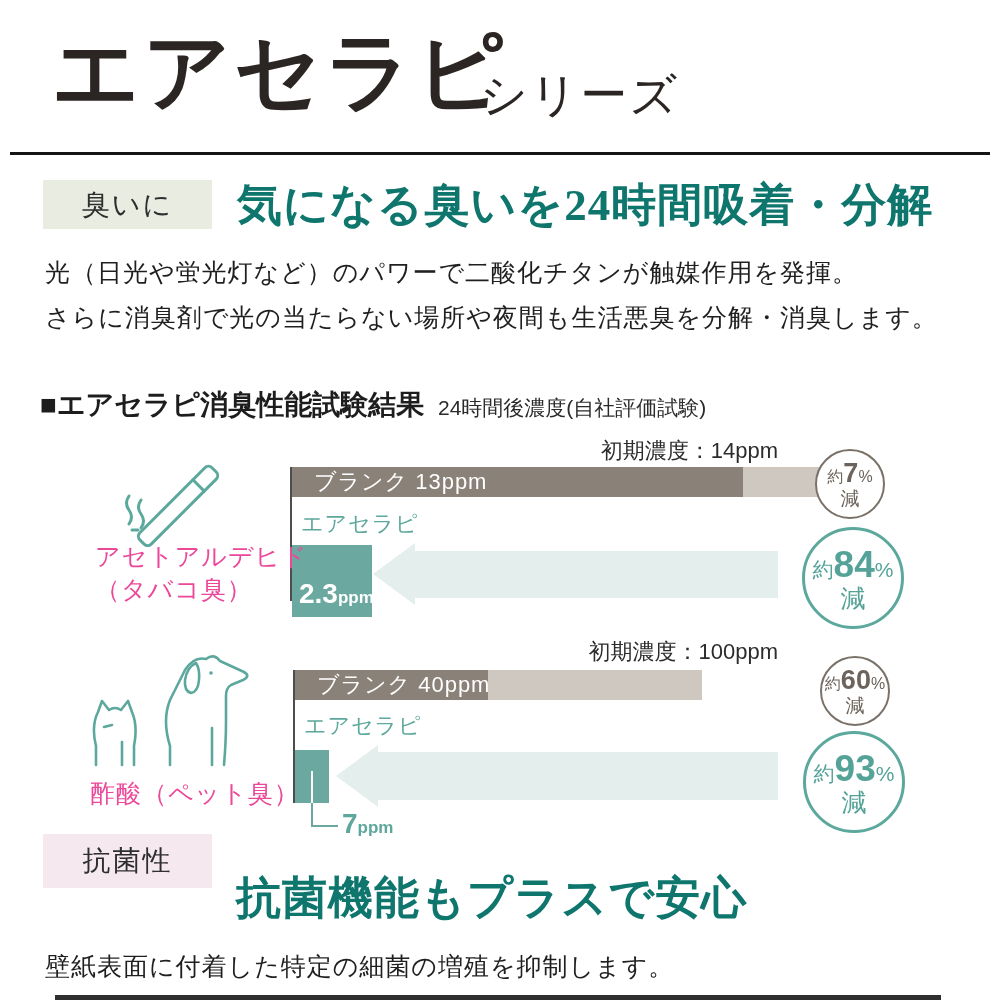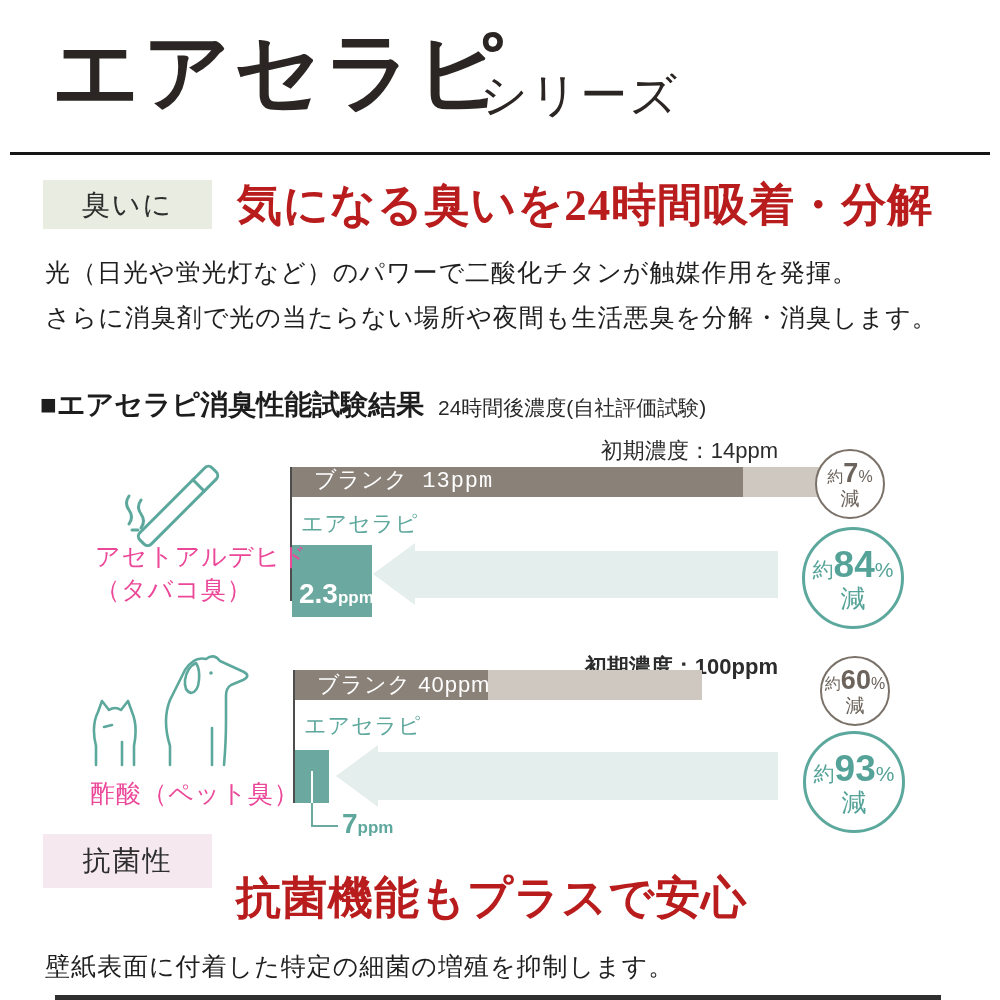--- a/index.html
+++ b/index.html
@@ -12,21 +12,21 @@
 
   
   .page-title{left:52px;top:24px;font-size:86px;font-weight:700;color:#2b2623;letter-spacing:3px;line-height:1.1;}
   .title-suffix{left:480px;top:64px;font-size:47px;font-weight:500;color:#2b2623;letter-spacing:2px;}
   .title-rule{left:10px;top:152px;width:980px;height:3px;background:#151515;}
 
   
   .badge{width:169px;display:flex;align-items:center;justify-content:center;font-size:28px;color:#2e2e2e;letter-spacing:2px;}
   .badge.odor{left:43px;top:180px;height:49px;background:#e9ede1;}
   .badge.anti{left:43px;top:834px;height:54px;background:#f5e9ef;}
-  .feature-headline{font-size:45px;color:#b91c1c;font-weight:600;letter-spacing:1px;white-space:nowrap;}
+  .feature-headline{font-size:45px;color:#0f766e;font-weight:600;letter-spacing:1px;white-space:nowrap;}
   .headline-odor{left:237px;top:175px;}
   .headline-anti{left:236px;top:868px;}
   .body-text{font-size:25px;color:#1f1f1f;letter-spacing:1px;white-space:nowrap;}
   .body1{left:45px;top:256px;}
   .body2{left:45px;top:301px;}
   .body-anti{left:45px;top:950px;}
 
   
   .results-heading{left:40px;top:386px;font-size:28px;font-weight:700;color:#1d1d1d;white-space:nowrap;}
   .results-subheading{left:438px;top:394px;font-size:21px;color:#2a2a2a;white-space:nowrap;}
@@ -87,21 +87,21 @@
   <div class="abs body-text body1 serif">光（日光や蛍光灯など）のパワーで二酸化チタンが触媒作用を発揮。</div>
   <div class="abs body-text body2 serif">さらに消臭剤で光の当たらない場所や夜間も生活悪臭を分解・消臭します。</div>
 
   <div class="abs results-heading">■エアセラピ消臭性能試験結果</div>
   <div class="abs results-subheading">24時間後濃度(自社評価試験)</div>
 
   <div class="abs chart chart1">
     <div class="abs initial-label" style="top:6px;">初期濃度：14ppm</div>
     <div class="abs axis-line" style="left:290px;top:37px;height:134px;"></div>
 
-    <div class="abs blank-bar" style="left:292px;top:37px;width:580px;font-family:Liberation Mono, monospace;">
+    <div class="abs blank-bar" style="left:292px;top:37px;width:580px;">
       <div class="bar-dark" style="width: 451px;"></div>
       <div class="bar-label">ブランク 13ppm</div>
     </div>
 
     <div class="abs series-label" style="left:301px;top:79px;">エアセラピ</div>
 
     <svg class="abs" style="left:373px;top:111px;" width="405" height="66">
       <polygon points="0,33 42,2 42,10 405,10 405,57 42,57 42,64" fill="#e4eeec"></polygon>
     </svg>
 
@@ -136,21 +136,21 @@
       <div class="l1">
           <span class="pre">約</span>
           <span class="val">84</span>
           <span class="pct">%</span>
         </div>
       <div class="l2">減</div>
     </div>
   </div>
 
   <div class="abs chart chart2">
-    <div class="abs initial-label" style="top:22px;font-weight:bold;">初期濃度：100ppm</div>
+    <div class="abs initial-label" style="top:7px;">初期濃度：100ppm</div>
     <div class="abs axis-line" style="left:293px;top:40px;height:133px;"></div>
 
     <div class="abs blank-bar" style="left:295px;top:40px;width:407px;">
       <div class="bar-dark" style="width: 193px;"></div>
       <div class="bar-label">ブランク 40ppm</div>
     </div>
 
     <div class="abs series-label" style="left:304px;top:81px;">エアセラピ</div>
 
     <svg class="abs" style="left:336px;top:113px;" width="442" height="66">

